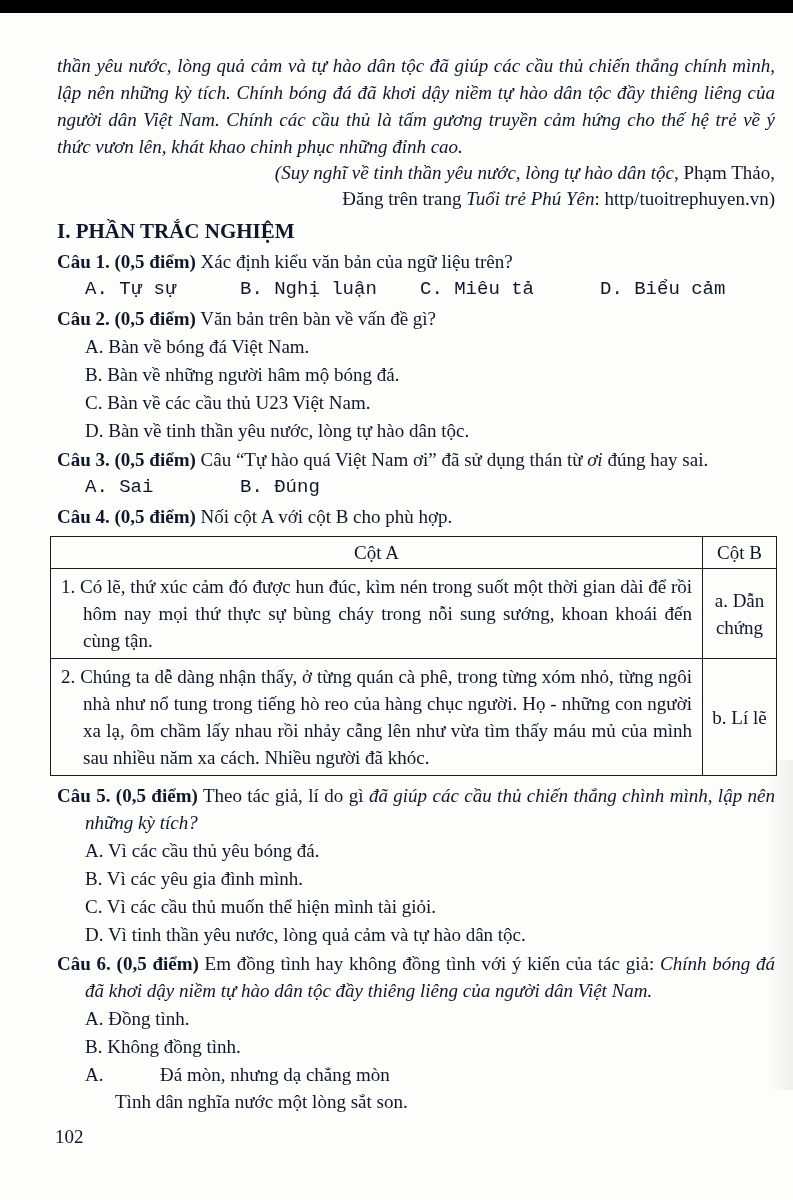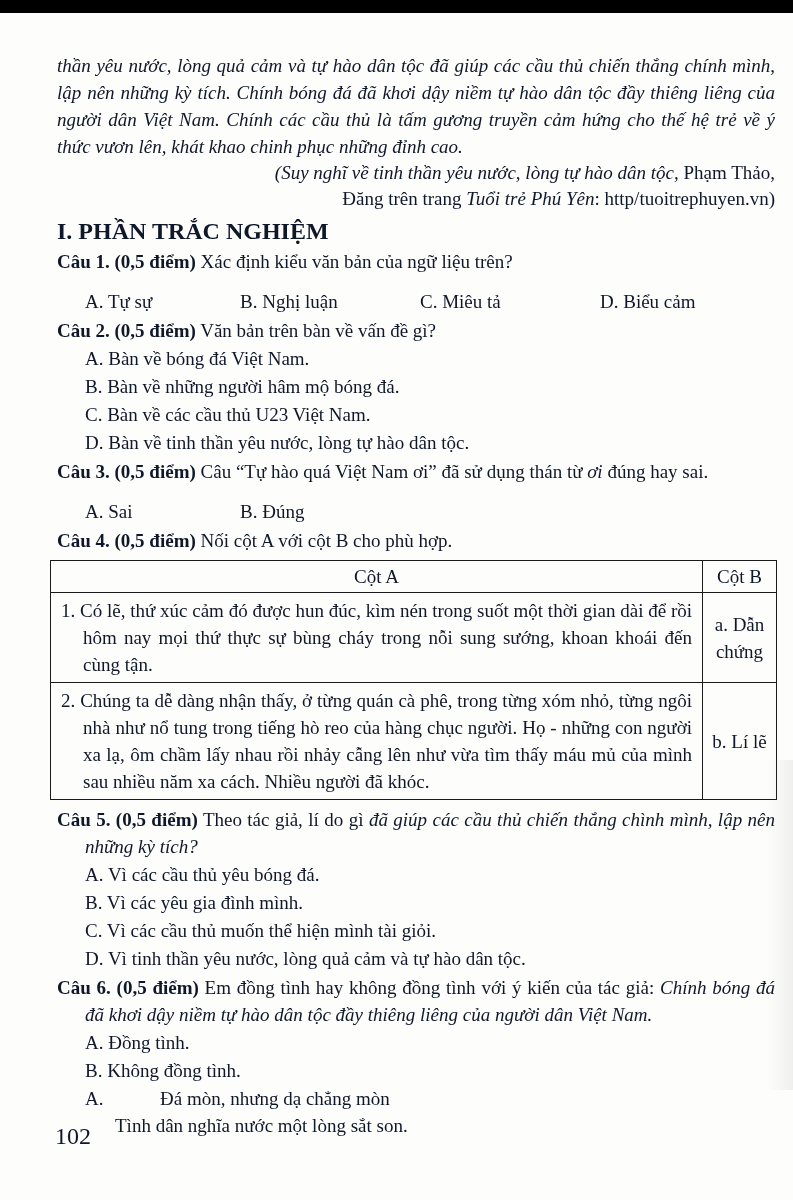--- a/index.html
+++ b/index.html
@@ -17,44 +17,44 @@
   }
   .scan-bar { position:absolute; top:0; left:0; width:100%; height:13px; background:#000; }
   .bleed {
     position:absolute; top:760px; right:0; width:26px; height:330px;
     background: linear-gradient(to left, rgba(120,120,120,0.10), rgba(120,120,120,0));
   }
   .content { padding: 52px 18px 0 57px; }
   p { margin: 0; }
   .passage { font-style: italic; text-align: justify; }
   .attribution { text-align: right; line-height: 26px; }
-  .heading { margin: 5px 0 2px 0; font-weight: bold; font-size: 24px; line-height: 29px; }
+  .heading { margin: 5px 0 2px 0; font-weight: bold; font-size: 21px; line-height: 29px; }
   .q { margin-top: 2px; padding-left: 28px; text-indent: -28px; text-align: justify; }
   .q .label { font-weight: bold; margin-top: 48px; }
   .ital { font-style: italic; }
-  .opts-inline { display: flex; padding-left: 28px; margin-top: 13px; }
+  .opts-inline { display: flex; padding-left: 28px; margin-top: 1px; font-family: Liberation Mono, monospace; }
   .opts-inline .c1 { width: 155px; }
   .opts-inline .c2 { width: 180px; }
   .opts-inline .c3 { width: 180px; }
   .opt { padding-left: 28px; margin-top: 1px; }
   .match-table {
     border-collapse: collapse;
     width: 726px;
     margin: 6px 0 6px -7px;
     table-layout: fixed;
   }
   .match-table td { border: 1.5px solid #1b1b1b; vertical-align: middle; }
   .col-a { width: 652px; }
   .col-b { width: 74px; text-align: center; padding: 3px 4px; }
   .head { text-align: center; padding: 2px 4px; }
   .cell-a { padding: 4px 10px 4px 32px; text-indent: -22px; text-align: justify; }
   .q7-line1 { display: flex; padding-left: 28px; margin-top: 1px; }
   .q7-line1 .alabel { width: 75px; }
   .q7-line2 { padding-left: 58px; }
-  .page-number { position: absolute; left: 55px; bottom: 50px; font-size: 24px; }
+  .page-number { position: absolute; left: 55px; bottom: 50px; font-size: 19px; }
 </style>
 </head>
 <body>
 
 <div class="page">
   <div class="scan-bar"></div>
   <div class="bleed"></div>
 
   <div class="content">
 

